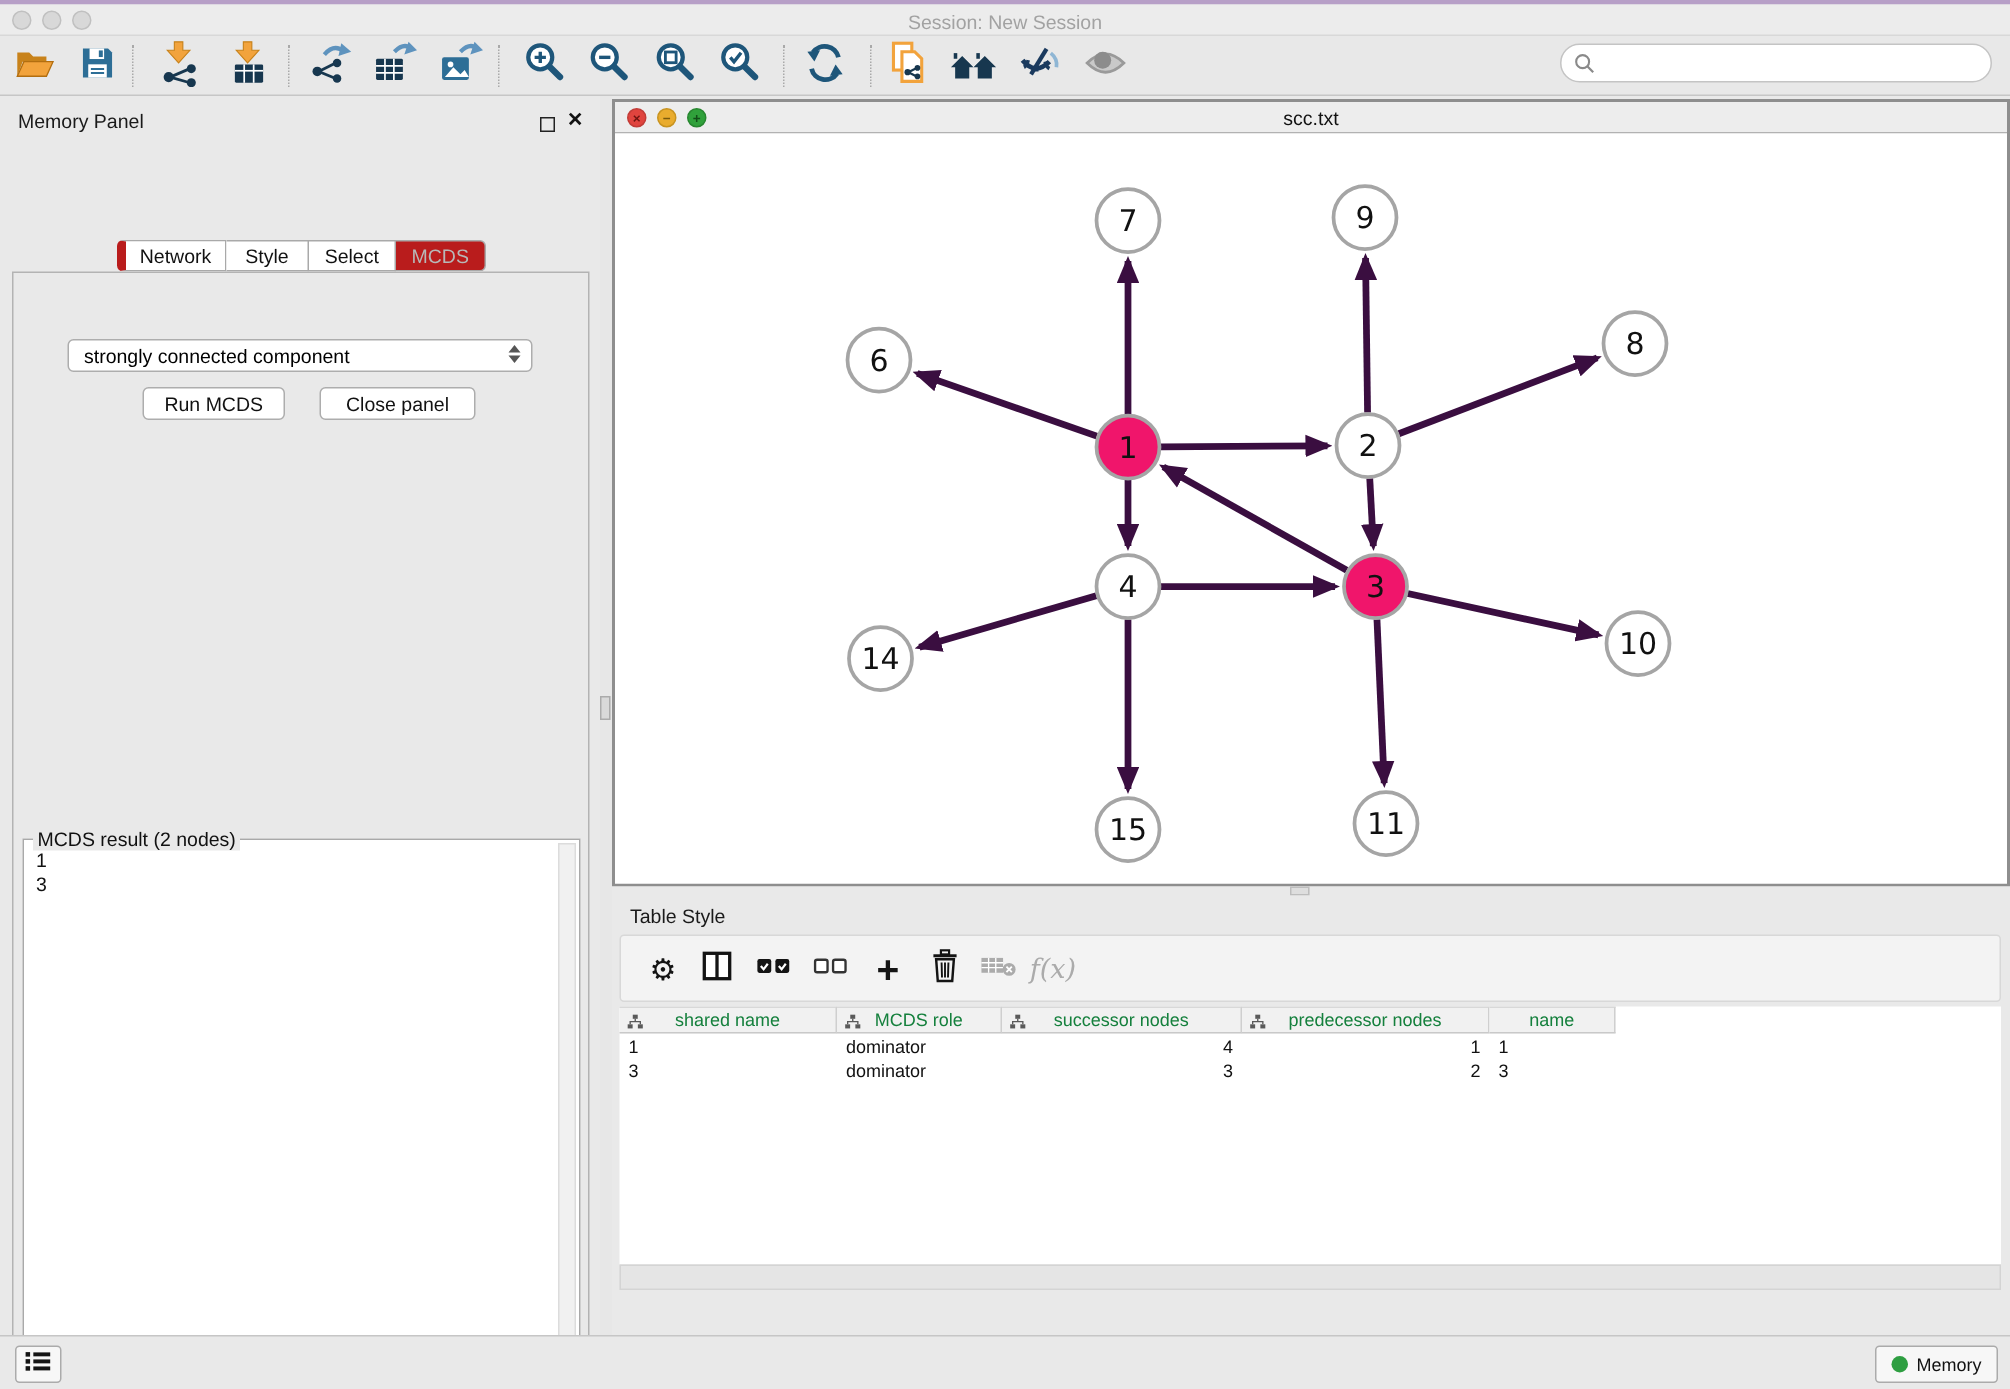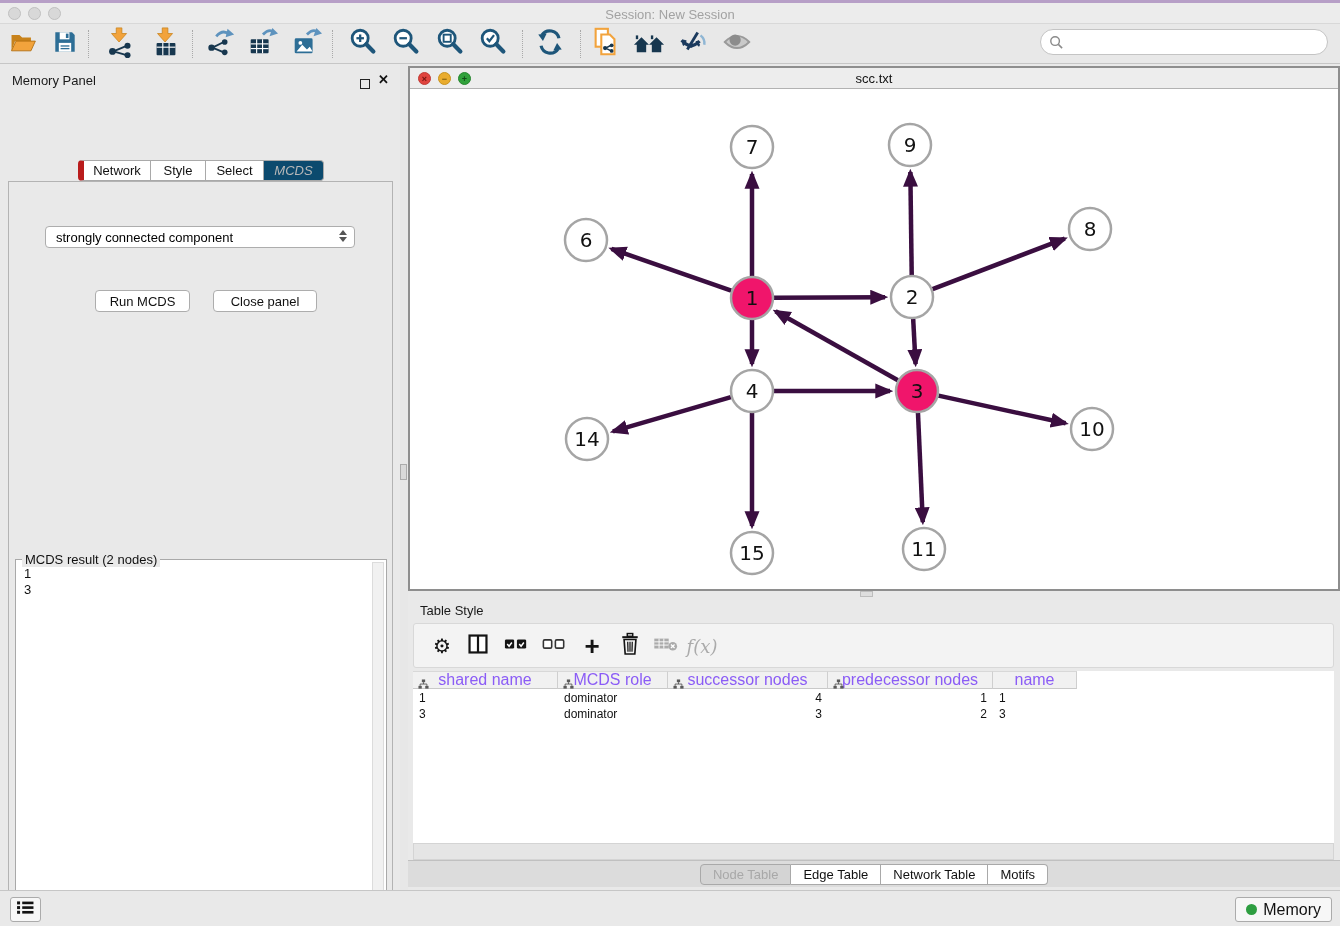--- a/index.html
+++ b/index.html
@@ -21,29 +21,29 @@
   #search-box input { border:none; outline:none; font-size:13px; width:250px; background:transparent; font-family:"Liberation Sans",sans-serif; }
 
   
   #control-panel { left:0; top:64px; width:400px; height:826px; }
   .panel-title { font-size:13px; color:#1A1A1A; }
   .float-icon { width:10px; height:10px; border:1.6px solid #222; display:inline-block; }
   .close-icon { font-size:13px; font-weight:900; color:#111; line-height:10px; }
   .cp-tab { height:21px; font-size:13px; display:flex; align-items:center; justify-content:center; background:#fff; border:1px solid #A9A9A9; border-left:none; color:#111; }
   .cp-tab.first { border-left:6px solid #b91c1c; border-radius:4px 0 0 4px; }
   .cp-tab.last { border-radius:0 4px 4px 0; }
-  .cp-tab.selected { background:#0c4a6e; color:#B8B8B8;font-style:italic; }
+  .cp-tab.selected { background:#b91c1c; color:#B8B8B8; }
   #cp-content { left:8px; top:117px; width:385px; height:760px; border:1px solid #B3B3B3; background:#E9E9E9; }
   #opt-label { width:100%; text-align:center; top:20px; font-size:13px; color:#111; }
   #mcds-dropdown { left:36px; top:44px; width:310px; height:22px; background:#fff; border:1px solid #ADADAD; border-radius:4px; display:flex; align-items:center; padding:0 10px; font-size:13px; }
   #dd-stepper { position:absolute; right:7px; top:3px; display:flex; flex-direction:column; gap:2px; }
   #dd-stepper i { display:block; width:0; height:0; border-left:4px solid transparent; border-right:4px solid transparent; }
   #dd-up { border-bottom:5px solid #555; }
   #dd-down { border-top:5px solid #555; }
-  .cp-btn { top:76px; height:22px; background:#fff; border:1px solid #ADADAD; border-radius:4px; font-size:13px; display:flex; align-items:center; justify-content:center; color:#111;margin-top:32px; }
+  .cp-btn { top:76px; height:22px; background:#fff; border:1px solid #ADADAD; border-radius:4px; font-size:13px; display:flex; align-items:center; justify-content:center; color:#111; }
   #mcds-fieldset { left:6px; top:377px; width:372px; height:376px; border:1px solid #A9A9A9; background:#fff; }
   #mcds-legend { position:absolute; top:-8px; left:6px; background:#E9E9E9; padding:0 3px; font-size:13px; color:#111; }
   #mcds-lines { position:absolute; left:8px; top:6px; font-size:13px; color:#111; line-height:16px; white-space:pre-line; }
   #mcds-scroll { position:absolute; right:2px; top:2px; width:12px; height:370px; background:#F1F1F1; border:1px solid #DCDCDC; }
 
   
   #v-splitter { left:400px; top:64px; width:8px; height:827px; background:#E7E7E7; }
   #v-handle { left:0px; top:400px; width:7px; height:16px; background:#D9D9D9; border:1px solid #ABABAB; }
   #h-splitter { left:408px; top:591px; width:932px; height:6px; background:#E9E9E9; }
   #h-handle { left:452px; top:0px; width:13px; height:6px; background:#DEDEDE; border:1px solid #BDBDBD; }
@@ -62,36 +62,36 @@
 
   
   #table-panel { left:408px; top:597px; width:932px; height:293px; background:#E9E9E9; }
   #tp-toolbar { left:5px; top:26px; width:921px; height:45px; background:#F3F3F3; border:1px solid #D8D8D8; border-radius:3px; }
   .tp-icn { top:6px; width:32px; height:32px; display:flex; align-items:center; justify-content:center; }
   .glyph { font-size:20px; color:#141414; }
   .glyph-plus { font-size:26px; font-weight:700; color:#141414; line-height:20px; }
   .glyph-fx { font-family:"DejaVu Serif", serif; font-style:italic; font-size:18px; color:#ABABAB; }
   #tp-table { left:5px; top:74px; width:921px; height:172px; background:#fff; }
   .th-row { left:0; top:0; height:18px; display:flex; }
-  .th { height:18px; background:#F1F1F1; border-right:1px solid #CFCFCF; border-top:1px solid #D8D8D8; border-bottom:1px solid #C9C9C9; display:flex; align-items:center; justify-content:center; gap:4px; font-size:16px; color:#8b5cf6; position:relative; }
+  .th { height:18px; background:#F1F1F1; border-right:1px solid #CFCFCF; border-top:1px solid #D8D8D8; border-bottom:1px solid #C9C9C9; display:flex; align-items:center; justify-content:center; gap:4px; font-size:12px; color:#15803d; position:relative; }
   .th .colicn { position:absolute; left:5px; top:4px; }
   .tr { display:flex; height:16px; font-size:12px; color:#111; align-items:center; }
   .td { padding:0 6px; overflow:hidden; white-space:nowrap; }
   .num { text-align:right; }
   #tp-scrollstrip { left:5px; top:246px; width:921px; height:17px; background:#E5E5E5; border:1px solid #D4D4D4; }
   #tp-tabbar { left:0; top:263px; width:932px; height:27px; background:#DCDCDC; border-top:1px solid #C0C0C0; display:flex; align-items:center; justify-content:center; }
   .tp-tab { height:21px; padding:0 12px; font-size:13px; display:flex; align-items:center; background:#fff; border:1px solid #A9A9A9; border-left:none; color:#111; }
   .tp-tab.first { border-left:1px solid #A9A9A9; border-radius:4px 0 0 4px; }
   .tp-tab.last { border-radius:0 4px 4px 0; }
   .tp-tab.selected { background:#D4D4D4; color:#A8A8A8; }
 
   
   #status-bar { left:0; top:890px; width:1340px; height:36px; background:#E9E9E9; border-top:1px solid #C6C6C6; }
   #list-button { left:10px; top:6px; width:31px; height:25px; background:#F7F7F7; border:1px solid #ABABAB; border-radius:3px; display:flex; align-items:center; justify-content:center; }
-  #memory-button { right:8px; top:6px; height:25px; padding:0 10px; background:#F7F7F7; border:1px solid #ABABAB; border-radius:3px; display:flex; align-items:center; gap:6px; font-size:16px; color:#111; }
+  #memory-button { right:8px; top:6px; height:25px; padding:0 10px; background:#F7F7F7; border:1px solid #ABABAB; border-radius:3px; display:flex; align-items:center; gap:6px; font-size:12px; color:#111; }
   #memory-dot { width:11px; height:11px; border-radius:50%; background:#2E9E41; }
 </style>
 </head>
 <body>
 
 <div id="accent-strip" class="abs"></div>
 <div id="titlebar" class="abs">
   <div class="abs traffic-gray" style="left:8px"></div>
   <div class="abs traffic-gray" style="left:28px"></div>
   <div class="abs traffic-gray" style="left:48px"></div>
@@ -457,26 +457,20 @@
         <div class="td" style="width:110px">dominator</div>
         <div class="td num" style="width:160px">3</div>
         <div class="td num" style="width:165px">2</div>
         <div class="td" style="width:84px">3</div>
       </div>
     </div>
   </div>
 
   <div id="tp-scrollstrip" class="abs"></div>
 
-  <div id="tp-tabbar" class="abs">
-    <div class="tp-tab first selected">Node Table</div>
-    <div class="tp-tab">Edge Table</div>
-    <div class="tp-tab">Network Table</div>
-    <div class="tp-tab last">Motifs</div>
-  </div>
 </div>
 
 <div id="status-bar" class="abs">
   <div id="list-button" class="abs">
     <span><svg width="19" height="15" viewBox="0 0 20 16">
           <rect x="1" y="1.5" width="3.2" height="3.2" fill="#141414"></rect>
           <rect x="6.5" y="1.7" width="12" height="2.8" fill="#141414"></rect>
           <rect x="1" y="6.5" width="3.2" height="3.2" fill="#141414"></rect>
           <rect x="6.5" y="6.7" width="12" height="2.8" fill="#141414"></rect>
           <rect x="1" y="11.5" width="3.2" height="3.2" fill="#141414"></rect>

